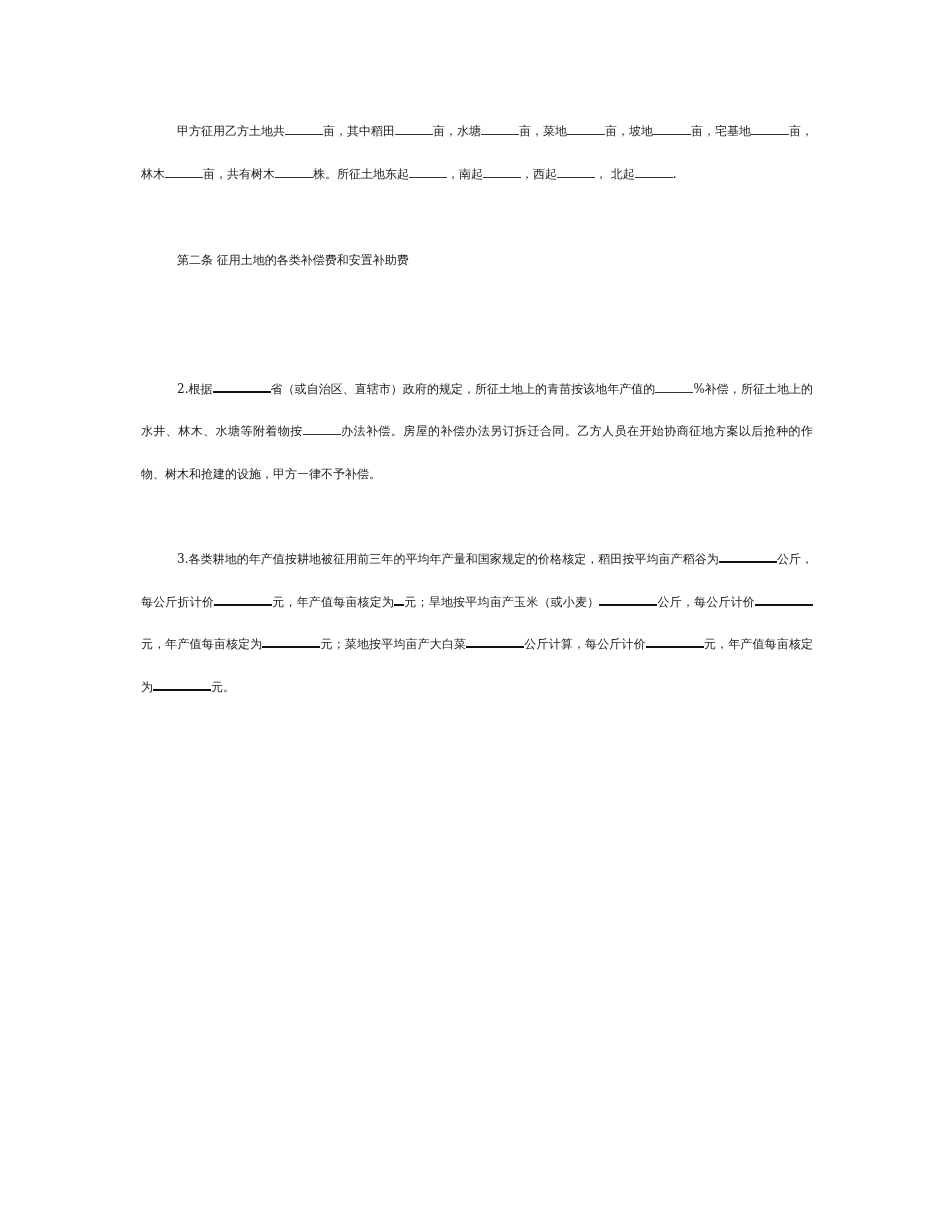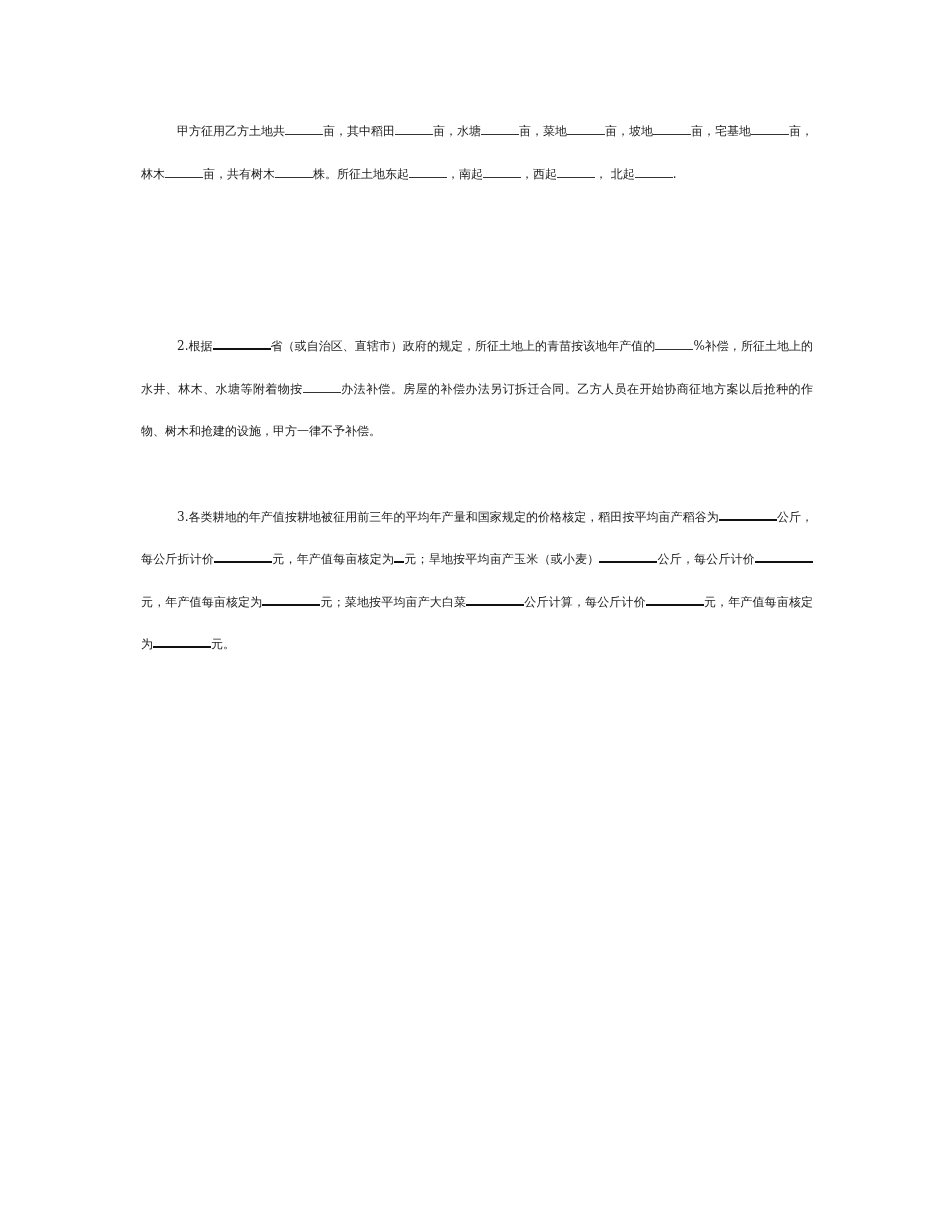--- a/index.html
+++ b/index.html
@@ -15,20 +15,21 @@
 </style>
 </head>
 <body>
 
 <div class="page">
 
   <p class="para indent"><span>甲方征用乙方土地共</span><span class="blank" style="width:38px"></span><span>亩，其中稻田</span><span class="blank" style="width:38px"></span><span>亩，水塘</span><span class="blank" style="width:38px"></span><span>亩，菜地</span><span class="blank" style="width:38px"></span><span>亩，坡地</span><span class="blank" style="width:38px"></span><span>亩，宅基地</span><span class="blank" style="width:38px"></span><span>亩，林木</span><span class="blank" style="width:38px"></span><span>亩，共有树木</span><span class="blank" style="width:38px"></span><span>株。所征土地东起</span><span class="blank" style="width:38px"></span><span>，南起</span><span class="blank" style="width:38px"></span><span>，西起</span><span class="blank" style="width:38px"></span><span>， 北起</span><span class="blank" style="width:38px"></span><span>.</span></p>
 
   <div class="gap1"></div>
 
+  <p class="para indent">第二条  征用土地的各类补偿费和安置补助费</p>
 
   <div class="gap2"></div>
 
 
   <div class="gap2"></div>
 
   <p class="para indent"><span>2.根据</span><span class="blank thick" style="width:58px"></span><span>省（或自治区、直辖市）政府的规定，所征土地上的青苗按该地年产值的</span><span class="blank" style="width:38px"></span><span>%补偿，所征土地上的水井、林木、水塘等附着物按</span><span class="blank" style="width:38px"></span><span>办法补偿。房屋的补偿办法另订拆迁合同。乙方人员在开始协商征地方案以后抢种的作物、树木和抢建的设施，甲方一律不予补偿。</span></p>
 
   <div class="gap2"></div>
 

